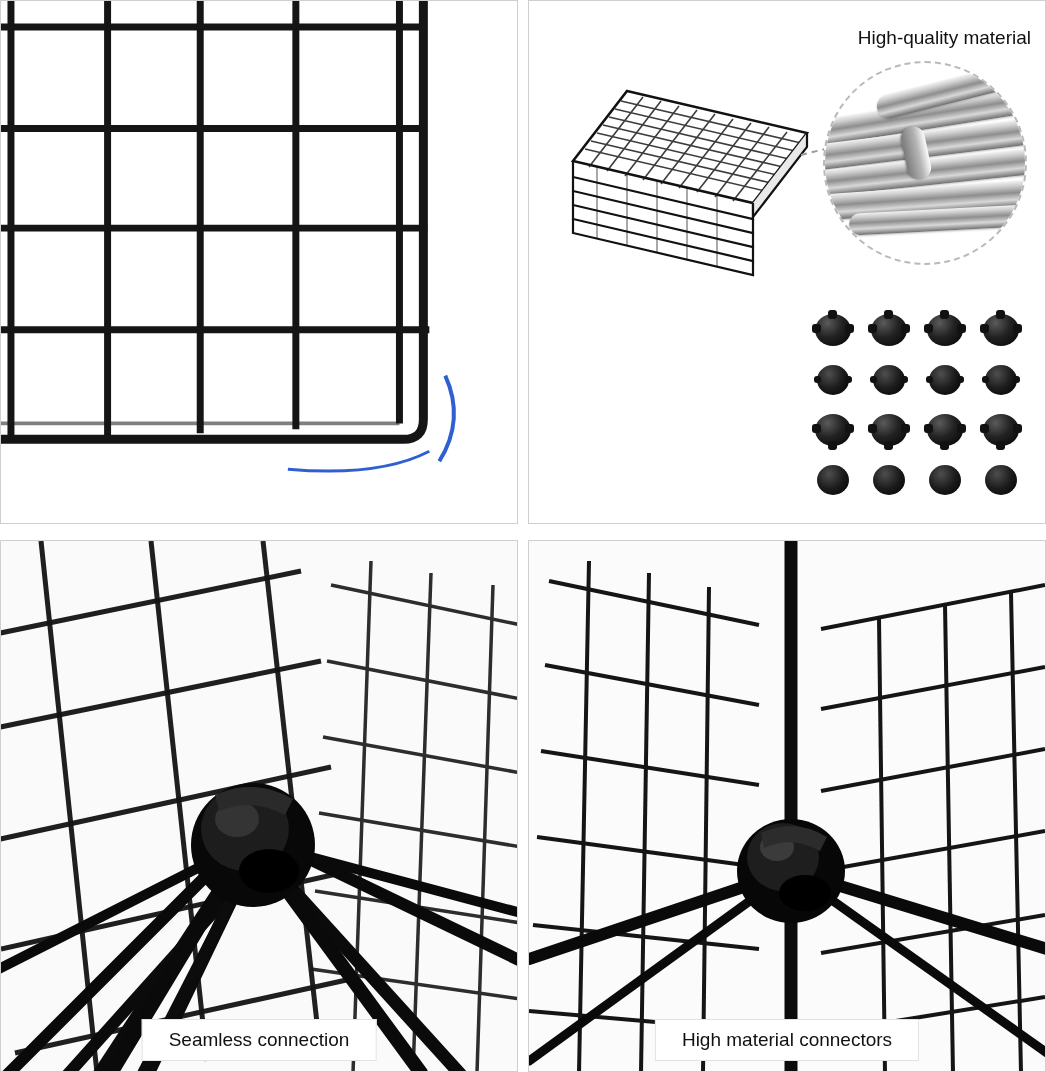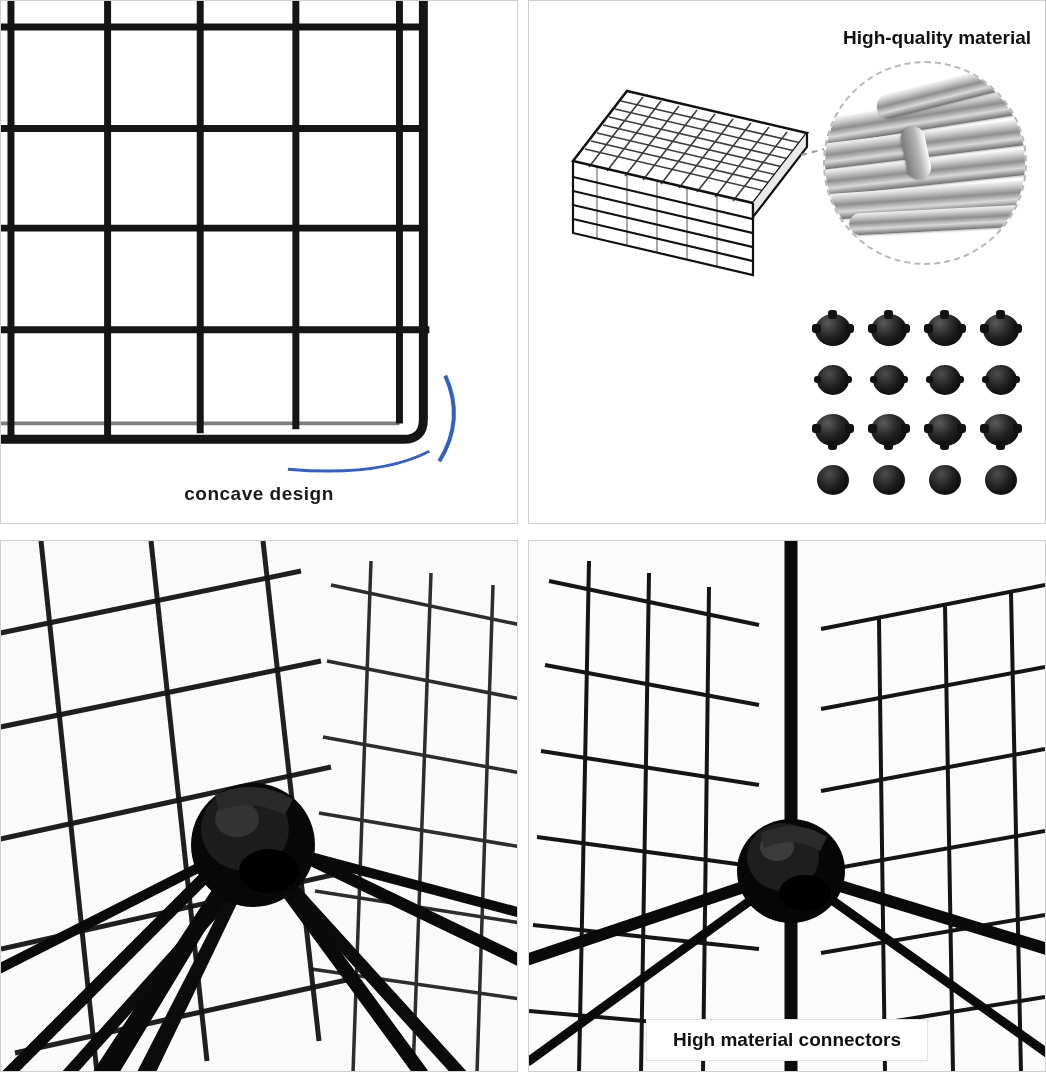--- a/index.html
+++ b/index.html
@@ -5,21 +5,21 @@
   html,body{margin:0;padding:0;background:#ffffff;}
   body{width:1046px;height:1072px;font-family:"Liberation Sans",sans-serif;}
   .grid{
     width:1046px;height:1072px;
     display:grid;
     grid-template-columns:518px 518px;
     grid-template-rows:524px 532px;
     column-gap:10px;row-gap:16px;
     padding:0;box-sizing:border-box;
   }
-  .panel{position:relative;overflow:hidden;background:#fff;border:1px solid #cfcfcf;box-sizing:border-box;font-weight:bold;}
+  .panel{position:relative;overflow:hidden;background:#fff;border:1px solid #cfcfcf;box-sizing:border-box;}
 
   
   .p1{}
   .p1 .mesh{position:absolute;left:0;top:0;width:100%;height:100%;}
   .p1 .caption{
     position:absolute;left:0;right:0;bottom:18px;text-align:center;
     font-size:19px;color:#1a1a1a;letter-spacing:.5px;
   }
 
   
@@ -83,21 +83,20 @@
 
         <path d="M0 440 H404 Q424 440 424 420 V0" stroke-width="9"></path>
         <path d="M0 424 H400" stroke-width="4" opacity=".55"></path>
       </g>
 
       <g fill="none" stroke="#2f5fd0">
         <path d="M446 376 Q466 420 440 462" stroke-width="4"></path>
         <path d="M430 452 Q380 478 288 470" stroke-width="3"></path>
       </g>
     </svg>
-    <div class="caption">concave  design</div>
   </div>
 
   <div class="panel p2">
     <div class="hq-label">High-quality material</div>
 
     <svg class="stack" viewBox="0 0 270 210">
       <g stroke="#1b1b1b" fill="none" stroke-width="1.6">
 
         <polygon points="70,10 250,52 196,122 16,80" fill="#ffffff" stroke="#111" stroke-width="2.5"></polygon>
         <g opacity=".85">
@@ -289,20 +288,21 @@
           <path d="M250 300 L-10 432"></path>
         </g>
 
         <ellipse cx="252" cy="304" rx="62" ry="62" fill="#080808"></ellipse>
         <ellipse cx="244" cy="288" rx="44" ry="42" fill="#1d1d1d"></ellipse>
         <ellipse cx="236" cy="278" rx="22" ry="18" fill="#3c3c3c" opacity=".75"></ellipse>
         <ellipse cx="268" cy="330" rx="30" ry="22" fill="#000"></ellipse>
         <path d="M214 254 q40 -18 78 4 l-8 16 q-34 -18 -66 -4 z" fill="#2a2a2a"></path>
       </svg>
     </div>
+    <div class="tagline">Seamless connection</div>
   </div>
 
   <div class="panel">
     <div class="photo">
       <svg viewBox="0 0 518 532" width="518" height="532" preserveAspectRatio="none">
         <rect width="518" height="532" fill="#fbfbfb"></rect>
 
         <g stroke="#151515" fill="none" stroke-width="4">
           <path d="M20 40 L230 84"></path>
           <path d="M16 124 L230 164"></path>

